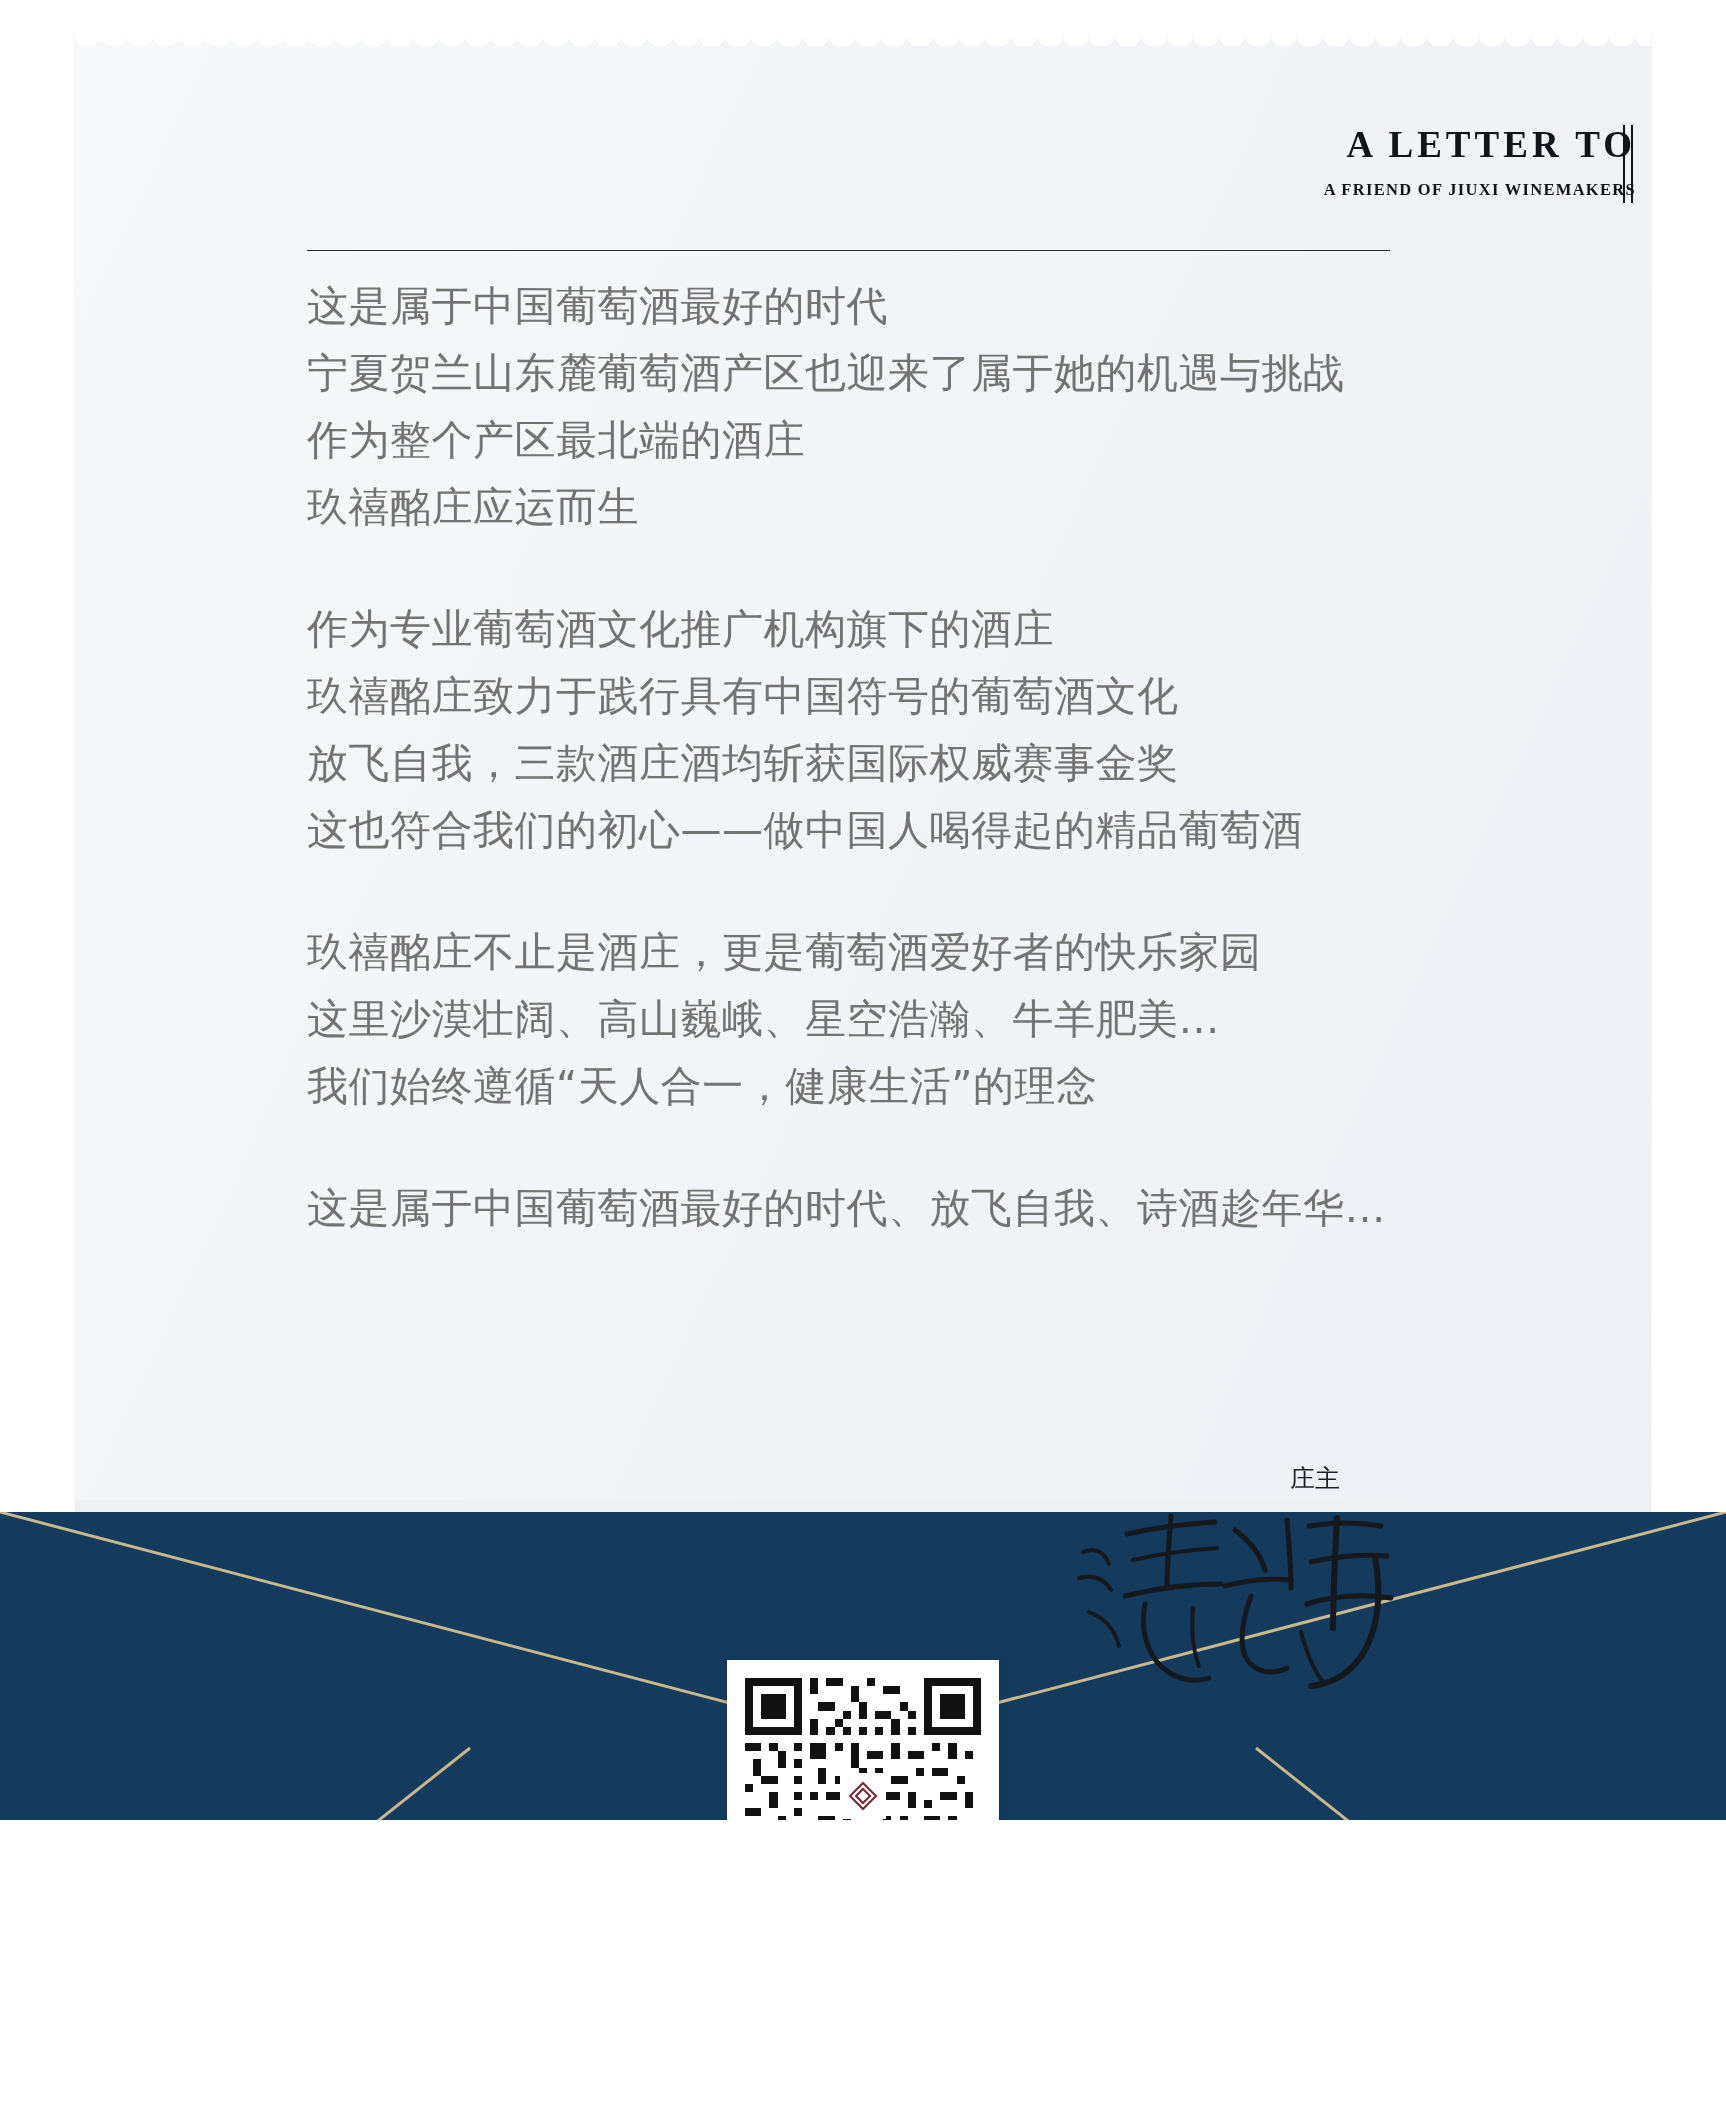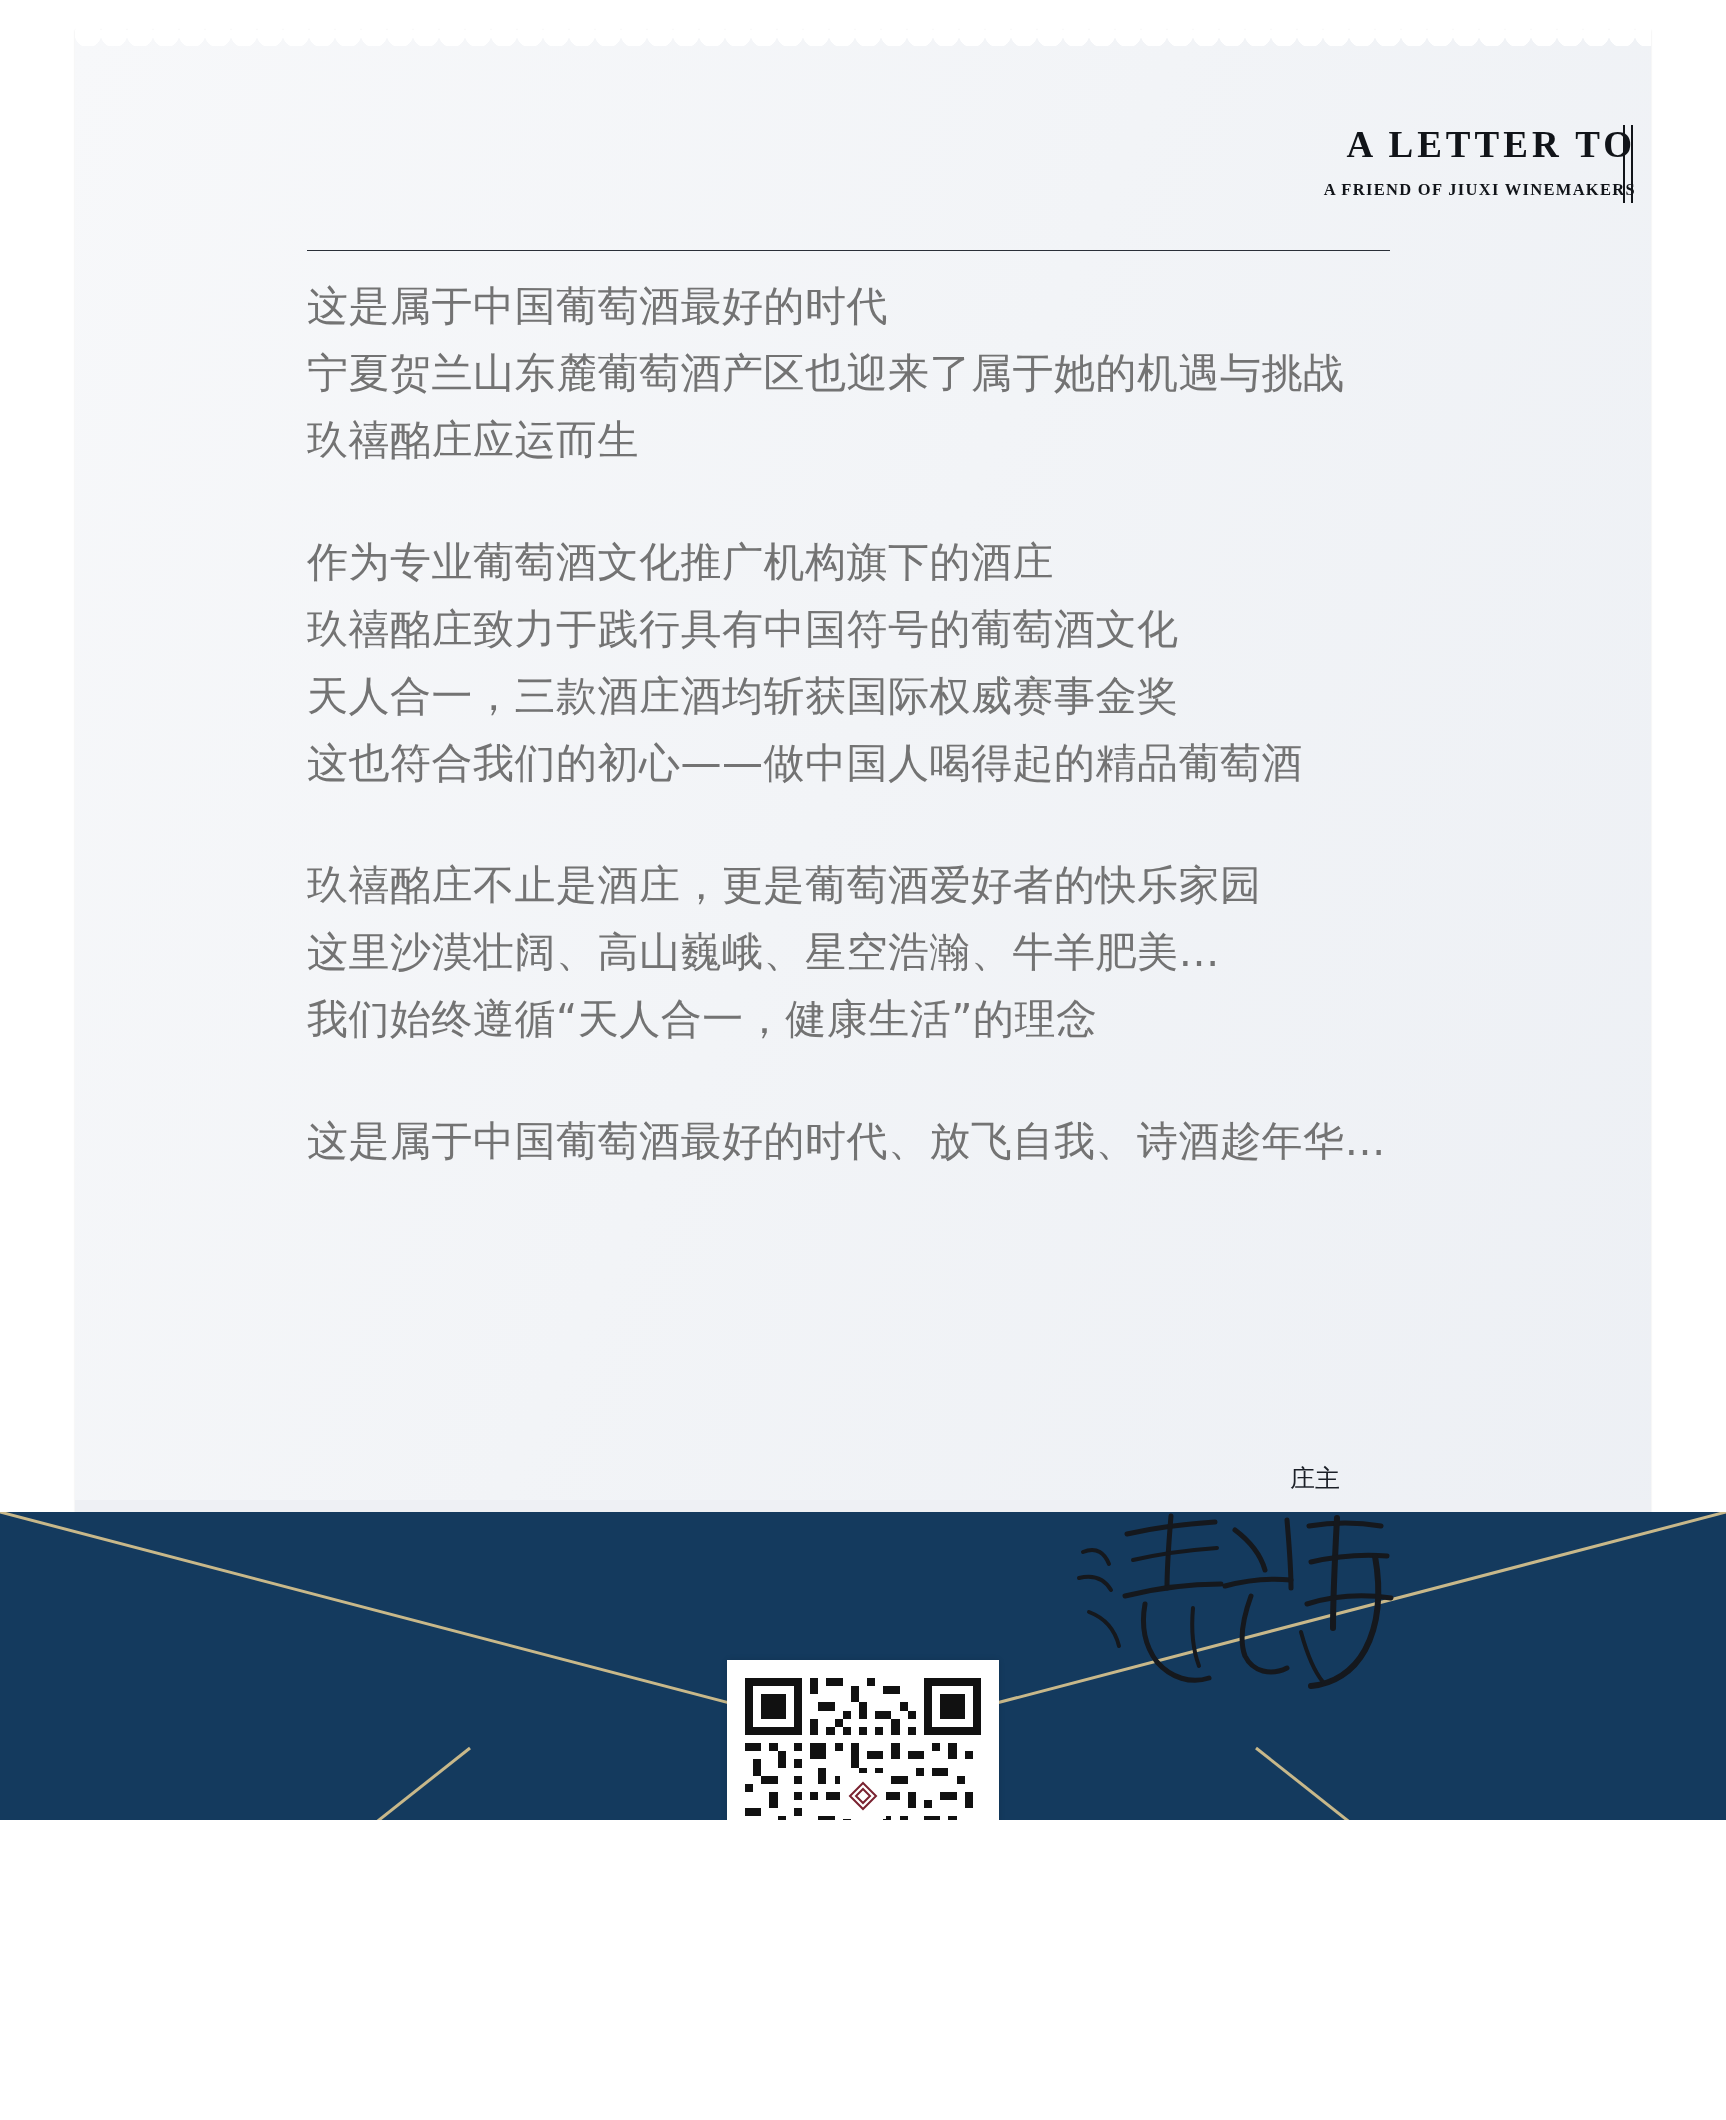--- a/index.html
+++ b/index.html
@@ -217,26 +217,27 @@
       <i class="b1"></i>
         <i class="b2"></i>
     </div>
   </div>
   <div class="rule"></div>
 
   <div class="body-text">
     <div class="para">
       <div class="line">这是属于中国葡萄酒最好的时代</div>
       <div class="line">宁夏贺兰山东麓葡萄酒产区也迎来了属于她的机遇与挑战</div>
+      <div class="line">作为整个产区最北端的酒庄</div>
       <div class="line">玖禧酩庄应运而生</div>
     </div>
     <div class="para">
       <div class="line">作为专业葡萄酒文化推广机构旗下的酒庄</div>
       <div class="line">玖禧酩庄致力于践行具有中国符号的葡萄酒文化</div>
-      <div class="line">天人合一，三款酒庄酒均斩获国际权威赛事金奖</div>
+      <div class="line">放飞自我，三款酒庄酒均斩获国际权威赛事金奖</div>
       <div class="line">这也符合我们的初心——做中国人喝得起的精品葡萄酒</div>
     </div>
     <div class="para">
       <div class="line">玖禧酩庄不止是酒庄，更是葡萄酒爱好者的快乐家园</div>
       <div class="line">这里沙漠壮阔、高山巍峨、星空浩瀚、牛羊肥美…</div>
       <div class="line">我们始终遵循“天人合一，健康生活”的理念</div>
     </div>
     <div class="para">
       <div class="line">这是属于中国葡萄酒最好的时代、放飞自我、诗酒趁年华…</div>
     </div>

